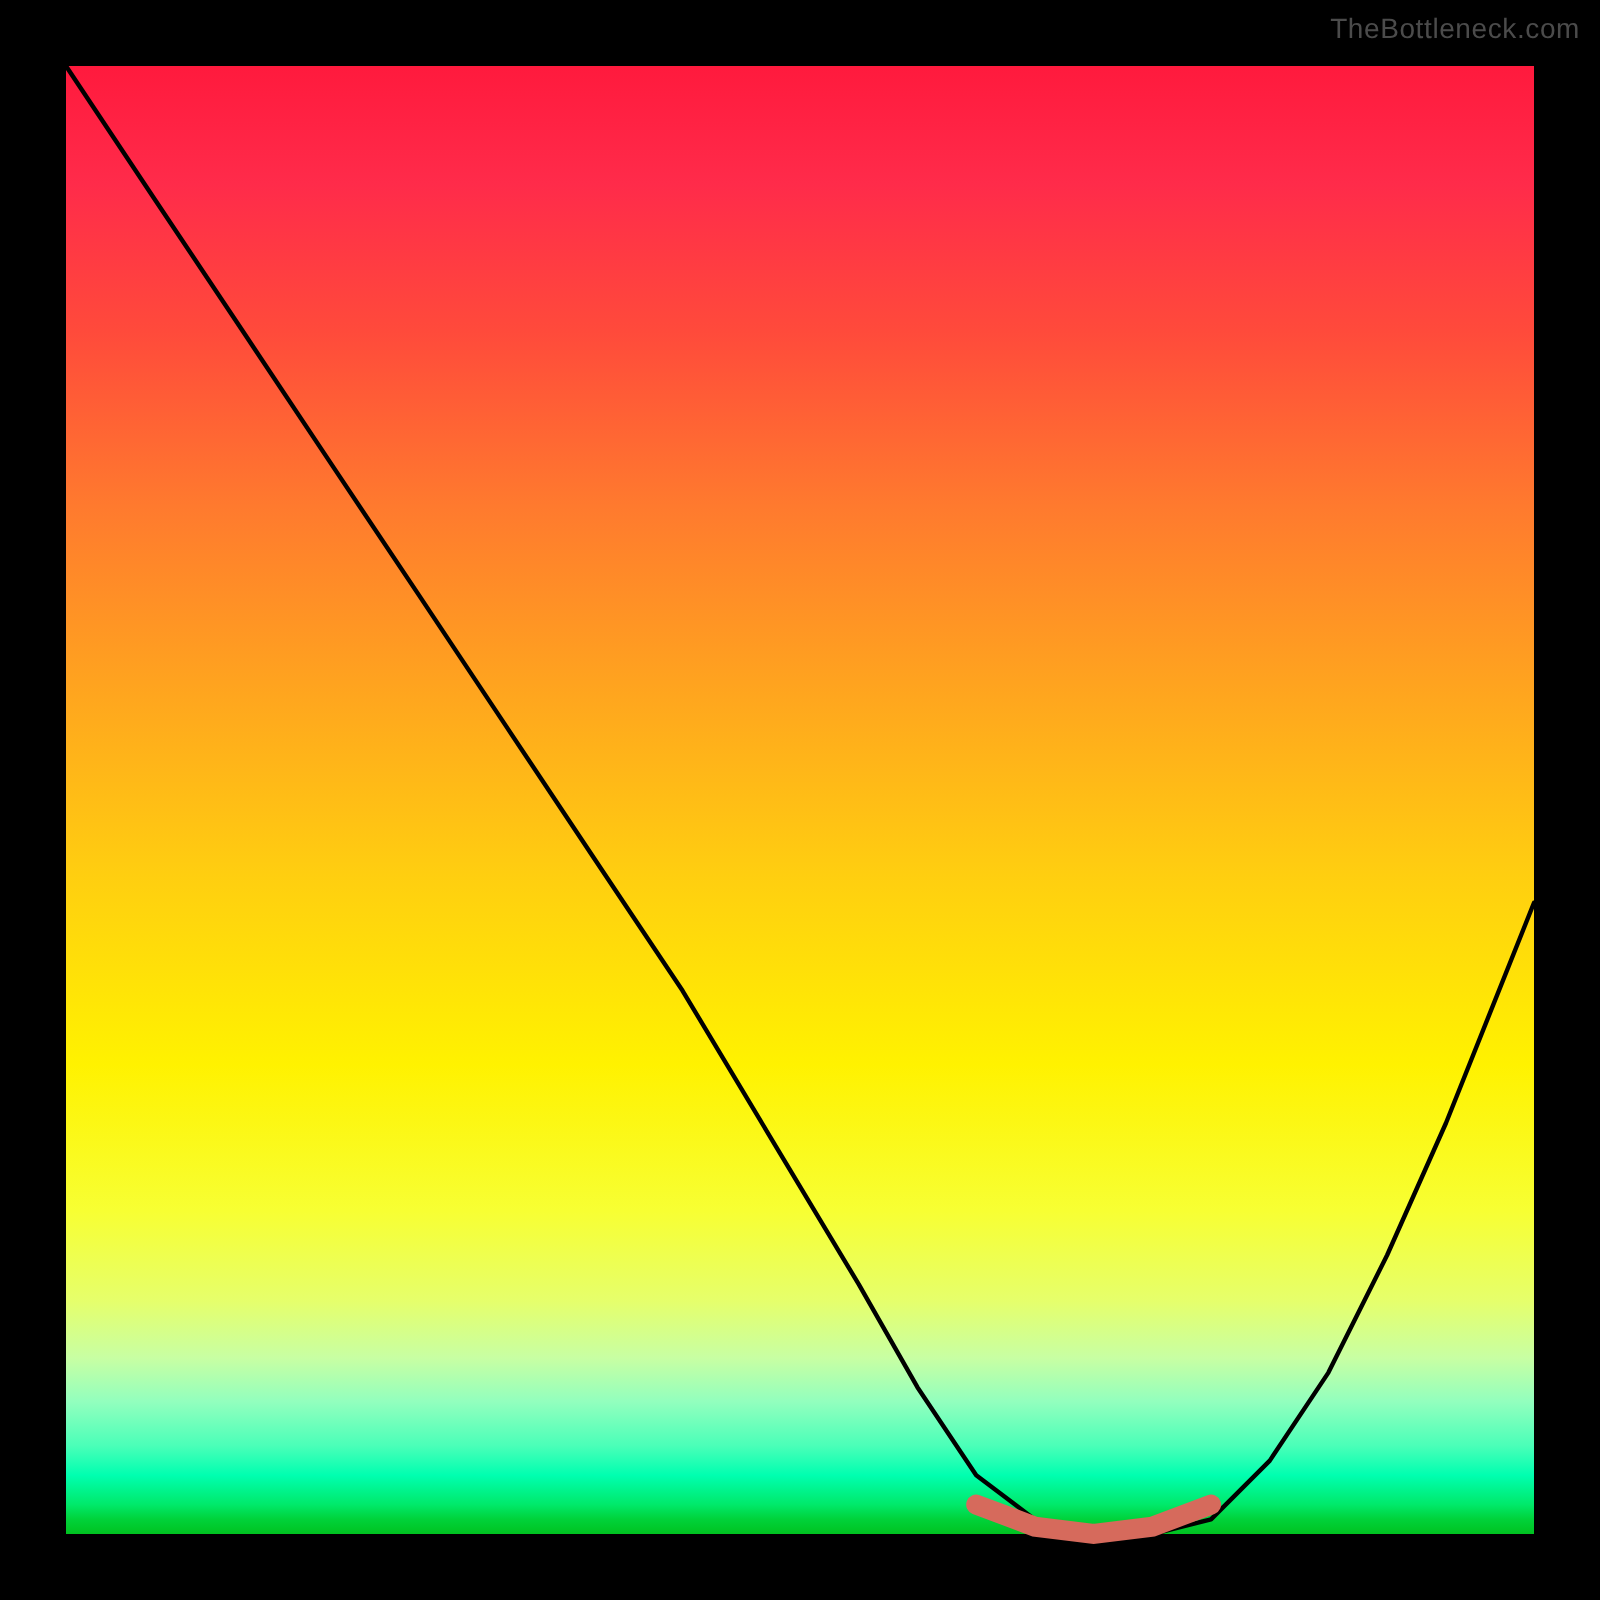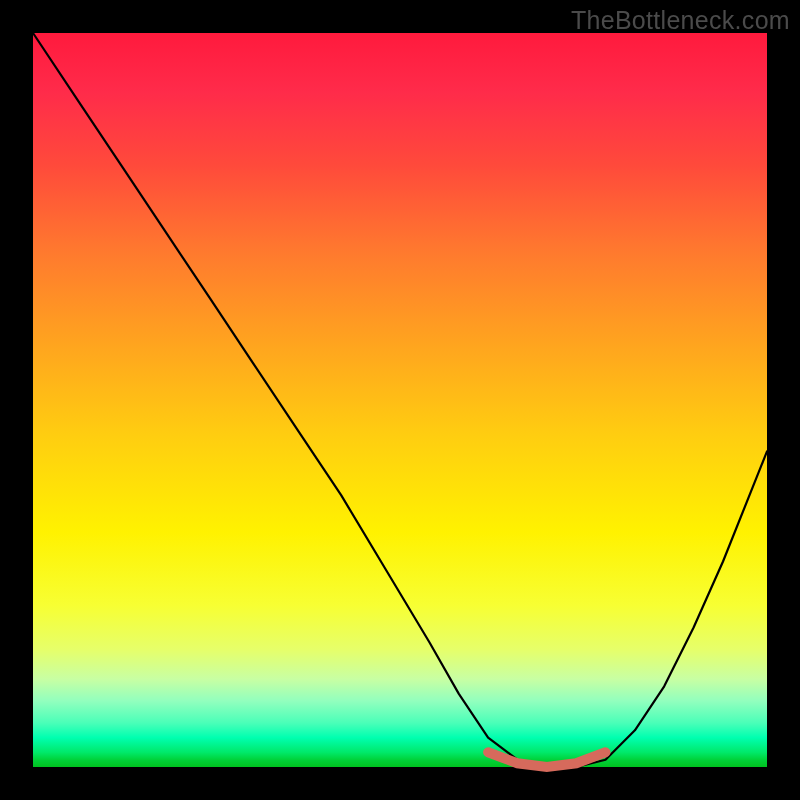--- a/index.html
+++ b/index.html
@@ -41,21 +41,21 @@
       #00e96a 98%,
       #00d23a 99%,
       #00c220 100%
     );
   }
   .watermark {
     position: absolute;
     top: 6px;
     right: 10px;
     color: #4b4b4b;
-    font-size: 25px;
+    font-size: 14px;
     letter-spacing: 0.3px;
     user-select: none;
   }
   svg.curves {
     position: absolute;
     left: 0;
     top: 0;
     width: 734px;
     height: 734px;
     overflow: visible;

